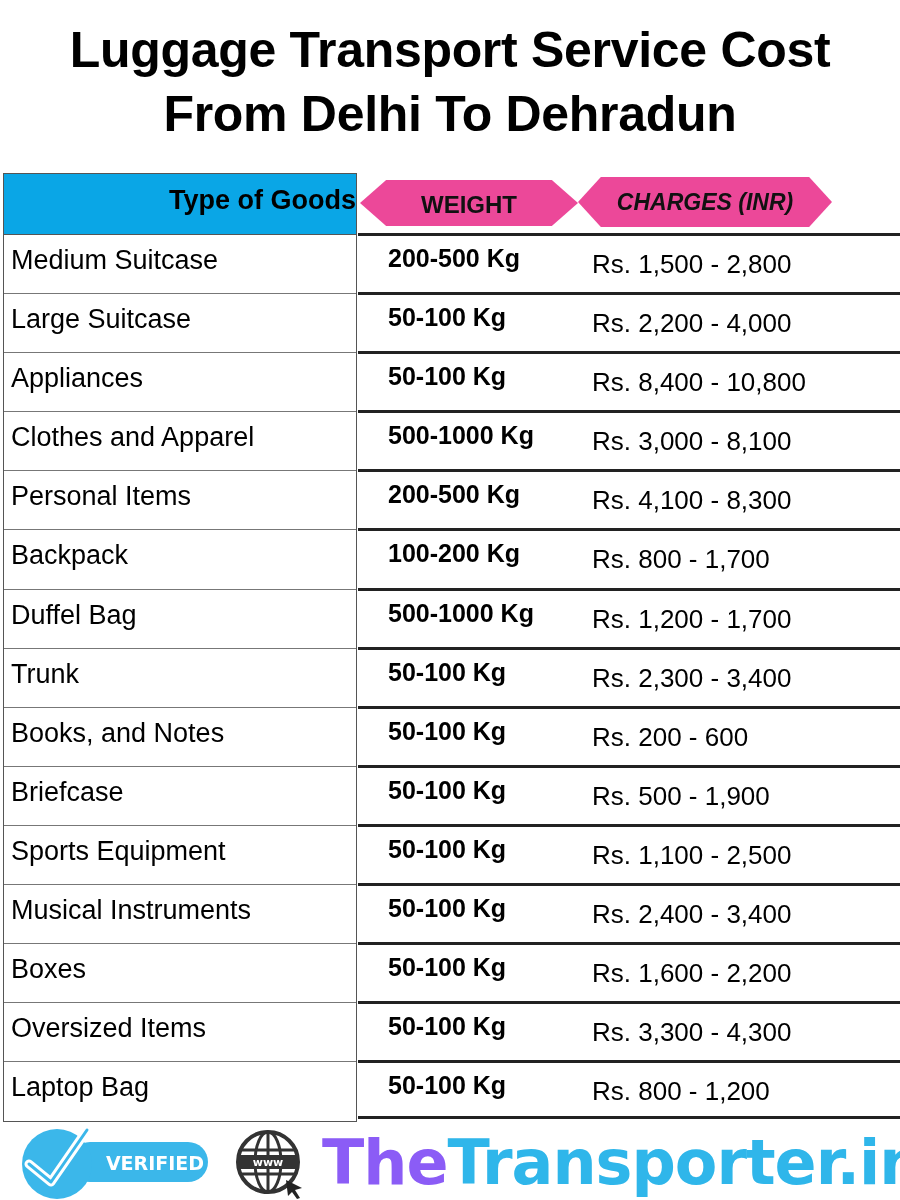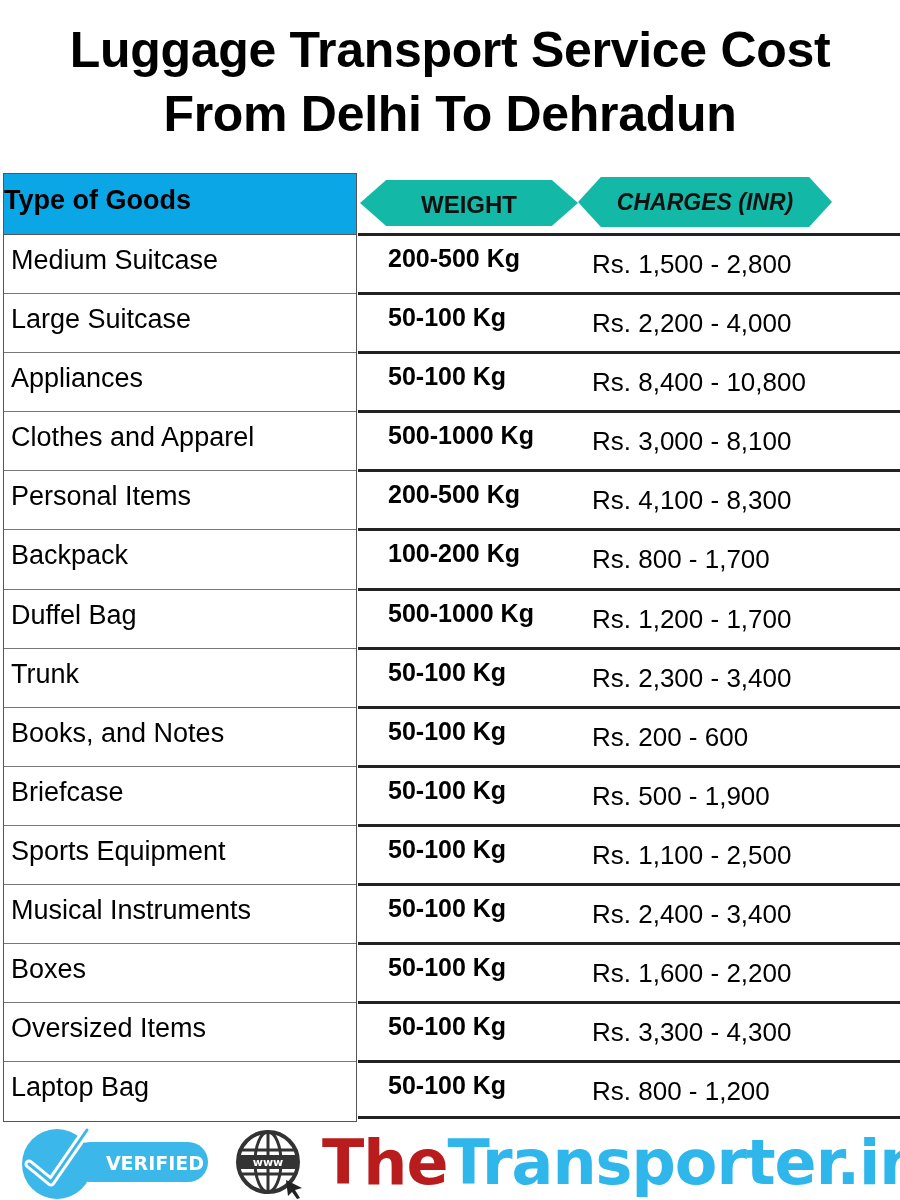--- a/index.html
+++ b/index.html
@@ -12,31 +12,31 @@
       letter-spacing: -0.3px;
     }
 
     
     .goods-table {
       position: absolute; left: 3px; top: 173px; width: 354px;
       border: 1.5px solid #555;
     }
     .goods-header {
       height: 61px; background: #0aa6e6; border-bottom: 1.5px solid #555;
-      font-weight: bold; font-size: 27px; text-align: left; line-height: 52px;
+      font-weight: bold; font-size: 27px; text-align: right; line-height: 52px;
     }
     .goods-row {
       height: 59.1px; border-bottom: 1.5px solid #777;
       font-weight: normal; font-size: 27px; padding-left: 7px; line-height: 50px;
     }
     .goods-row:last-child { border-bottom: none; }
 
     
     .hex {
-      position: absolute; background: #14b8a6; font-weight: bold; color: #111;
+      position: absolute; background: #ec4899; font-weight: bold; color: #111;
       text-align: center;
       clip-path: polygon(12% 0, 88% 0, 100% 50%, 88% 100%, 12% 100%, 0 50%);
     }
     .hex-weight { left: 360px; top: 180px; width: 218px; height: 46px; font-size: 24px; line-height: 50px; }
     .hex-charges { left: 578px; top: 177px; width: 254px; height: 50px; font-size: 23px; line-height: 50px;
       clip-path: polygon(9% 0, 91% 0, 100% 50%, 91% 100%, 9% 100%, 0 50%); font-style: italic; }
 
     
     .rates { position: absolute; left: 358px; top: 233px; width: 542px; }
     .rate-row {
@@ -53,21 +53,21 @@
     
     .footer { position: absolute; left: 0; top: 1118px; width: 900px; height: 82px; }
     .verified {
       position: absolute; left: 15px; top: 6px; width: 195px; height: 75px;
     }
     .globe { position: absolute; left: 234px; top: 10px; width: 72px; height: 72px; }
     .brand {
       position: absolute; left: 322px; top: 8px; font-weight: bold; font-size: 62px;
       font-family: "DejaVu Sans", sans-serif; letter-spacing: -1px; line-height: 74px;
     }
-    .brand-the { color: #b91c1c; }
+    .brand-the { color: #8b5cf6; }
     .brand-rest { color: #2fb6ea; }
   </style>
 </head>
 <body>
 
 <h1 class="title">
   <div>Luggage Transport Service Cost</div>
   <div>From Delhi To Dehradun</div>
 </h1>
 

